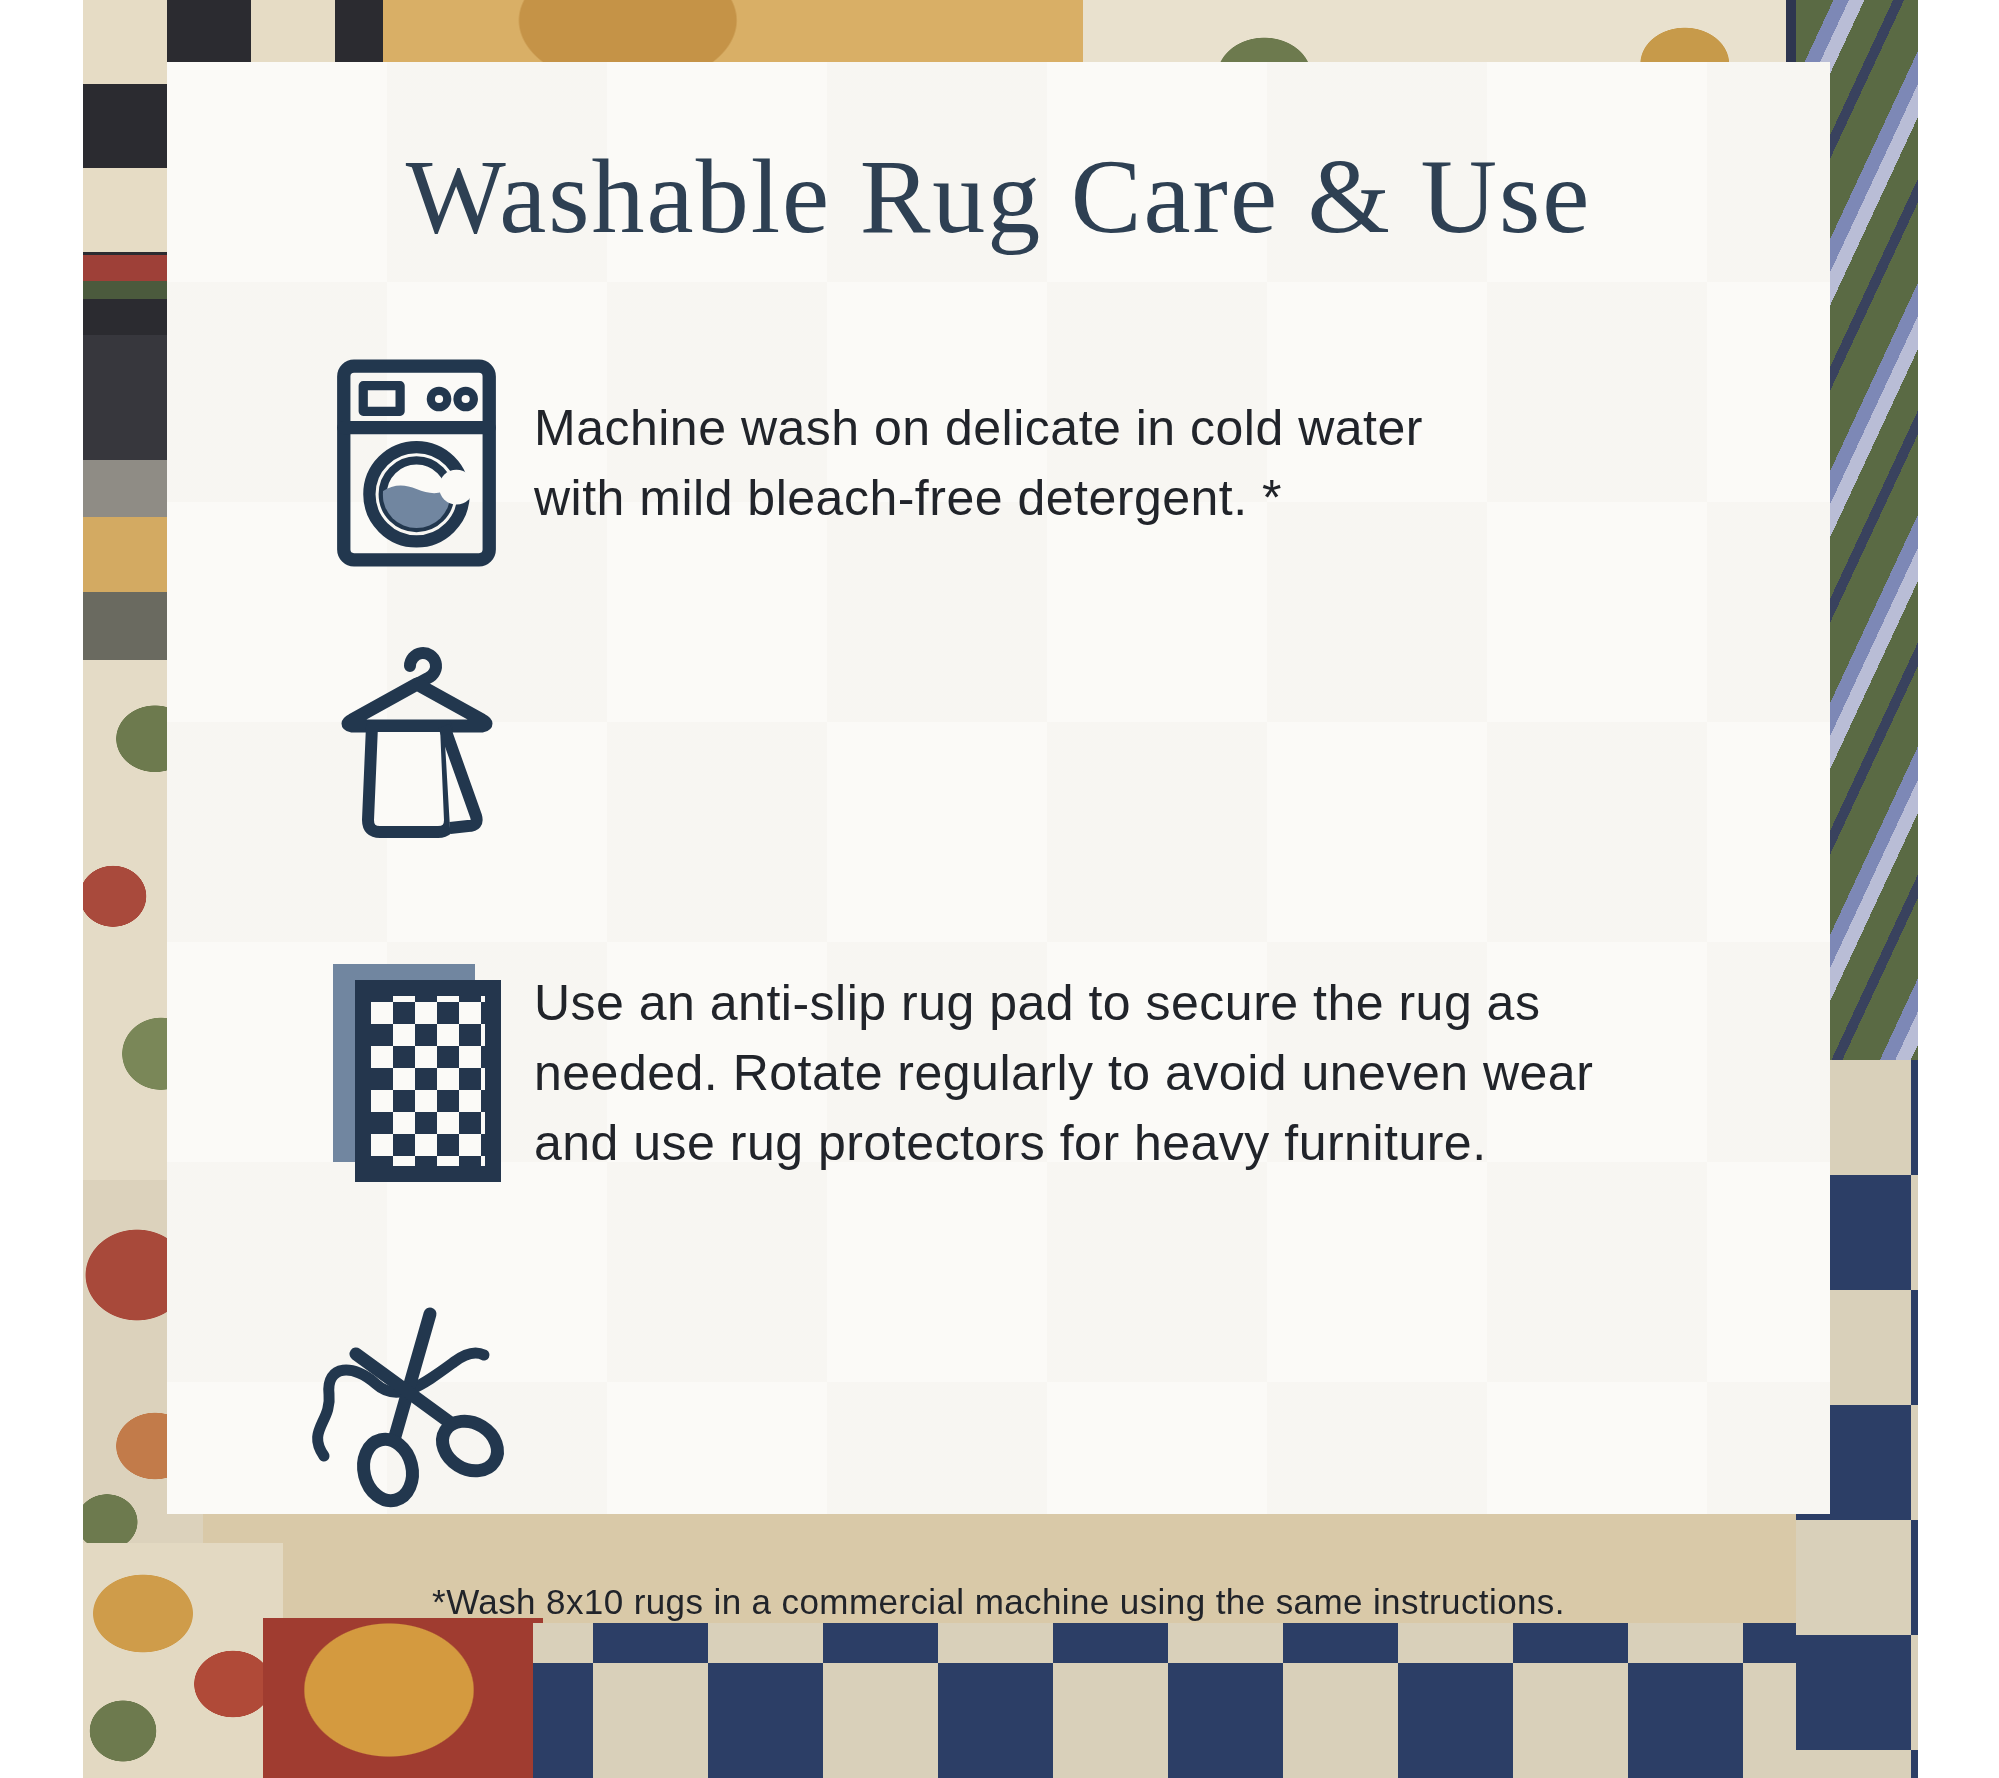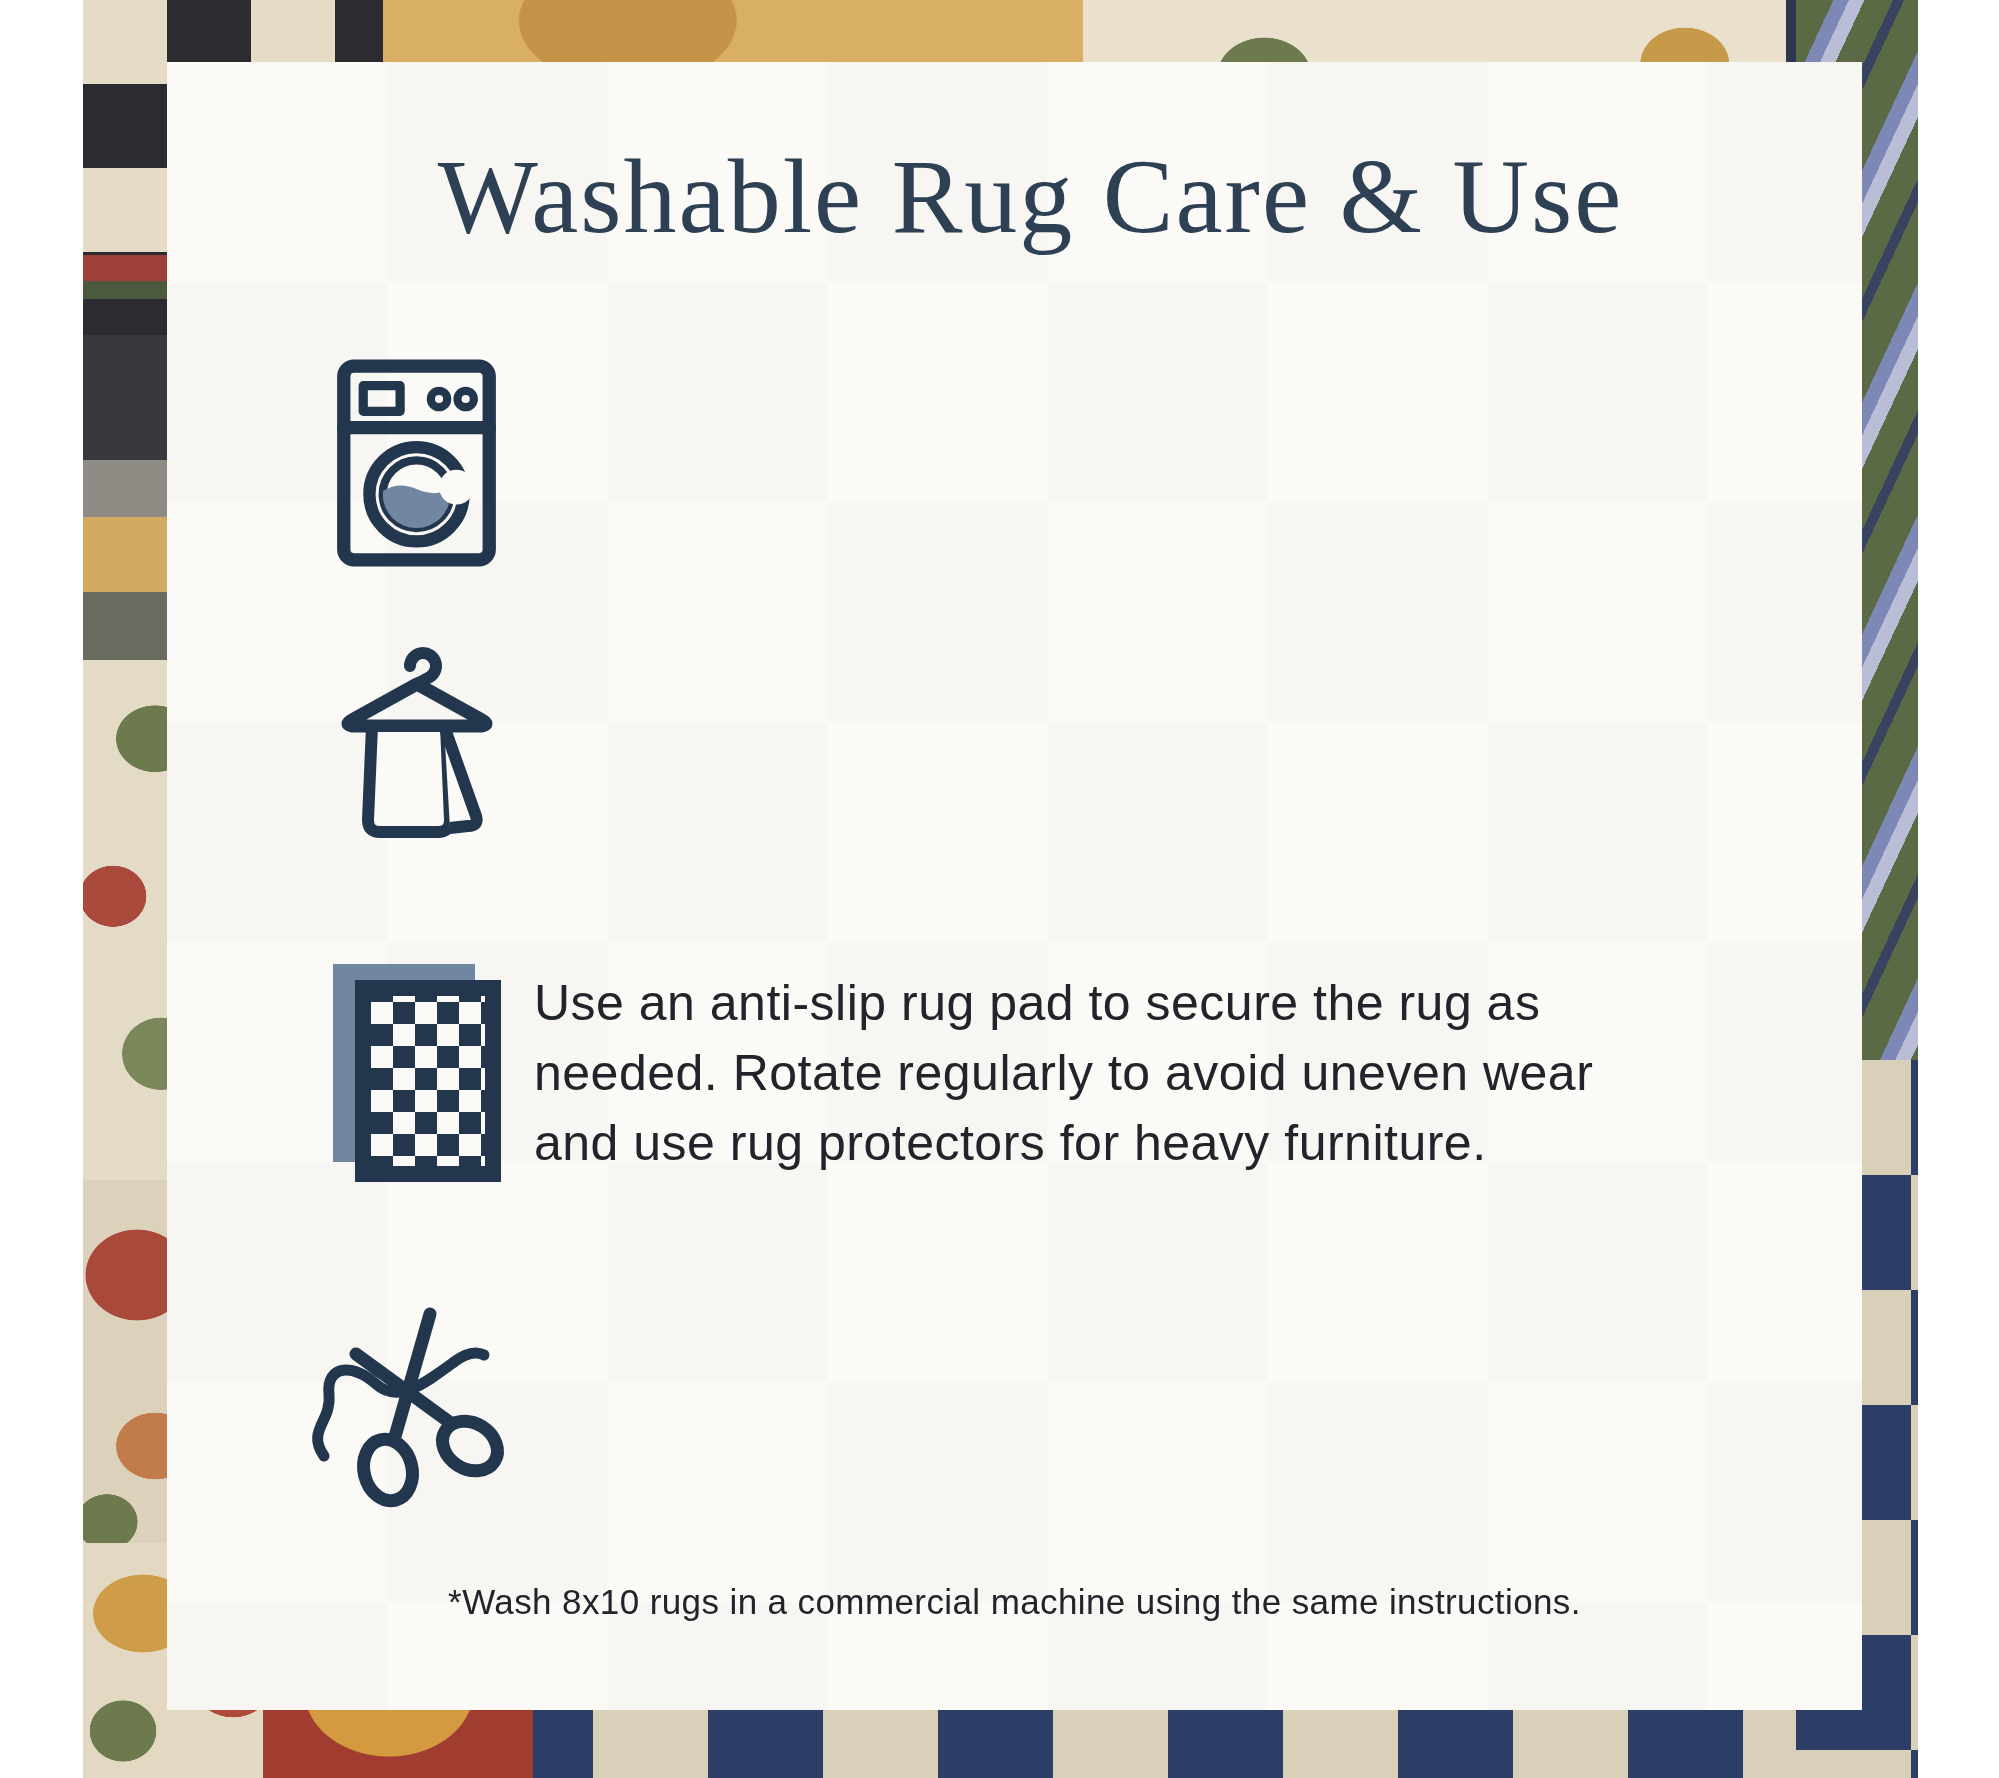--- a/index.html
+++ b/index.html
@@ -47,21 +47,21 @@
     radial-gradient(60px 55px at 25% 45%, #a94a3c 0 55%, rgba(0,0,0,0) 56%),
     radial-gradient(70px 65px at 65% 75%, #7a8758 0 55%, rgba(0,0,0,0) 56%),
     #e4dbc6;}
   .p-left-red-floral{left:0;top:1180px;width:120px;height:380px;background:
     radial-gradient(85px 75px at 45% 25%, #a8493a 0 60%, rgba(0,0,0,0) 61%),
     radial-gradient(70px 60px at 60% 70%, #c27b4a 0 55%, rgba(0,0,0,0) 56%),
     radial-gradient(55px 50px at 20% 90%, #6d7a4e 0 55%, rgba(0,0,0,0) 56%),
     #dcd2bc;}
 
   
-  .card{position:absolute;left:167px;top:62px;width:1663px;height:1648px;background:#fbfaf7;padding-left:32px;}
+  .card{position:absolute;left:167px;top:62px;width:1663px;height:1452px;background:#fbfaf7;}
   .card::before{content:"";position:absolute;inset:0;
     background:repeating-conic-gradient(rgba(225,222,213,0.45) 0 25%, rgba(255,255,255,0) 0 50%);
     background-size:440px 440px;opacity:.30;pointer-events:none;}
   .card>*{position:relative;}
 
   .title{margin:0;padding-top:74px;text-align:center;
     font-family:"Liberation Serif", serif;font-weight:400;
     font-size:106px;line-height:1.15;letter-spacing:2px;color:#2e4053;}
 
   .row{position:absolute;left:0;width:100%;display:flex;align-items:center;}
@@ -114,20 +114,22 @@
           <circle class="ln" cx="128" cy="40" r="8" stroke-width="8"></circle>
           <circle class="ln" cx="80" cy="133" r="46" stroke-width="12"></circle>
           <clipPath id="drum">
               <circle cx="80" cy="133" r="33"></circle>
             </clipPath>
           <circle class="ln" cx="80" cy="133" r="33" stroke-width="8"></circle>
           <path clip-path="url(#drum)" fill="#7186a0" d="M47,130 Q62,120 80,128 Q98,136 113,128 L113,166 L47,166 Z"></path>
           <circle cx="119" cy="126" r="17" fill="#fbfaf7"></circle>
         </svg>
       </div>
+      <p class="item-text">Machine wash on delicate in cold water
+with mild bleach-free detergent. *</p>
     </div>
 
     <div class="row row-2">
       <div class="icon-cell">
         <svg class="ico" width="170" height="200" viewBox="0 0 170 200" aria-hidden="true">
           <path class="ln" stroke-width="12" d="M78,22 a13,13 0 1 1 18,12 l-11,6"></path>
           <path class="ln" stroke-width="13" d="M85,40 L20,76 Q12,80 20,82 L150,82 Q158,80 150,76 L85,40"></path>
           <path d="M40,82 L36,176 q0,12 12,12 h58 q12,0 12,-12 L114,82 Z" fill="#fbfaf7" stroke="#22374e" stroke-width="12" stroke-linejoin="round"></path>
           <path d="M112,82 L144,172 q3,10 -8,10 l-18,2" fill="#fbfaf7" stroke="#22374e" stroke-width="12" stroke-linejoin="round"></path>
         </svg>

